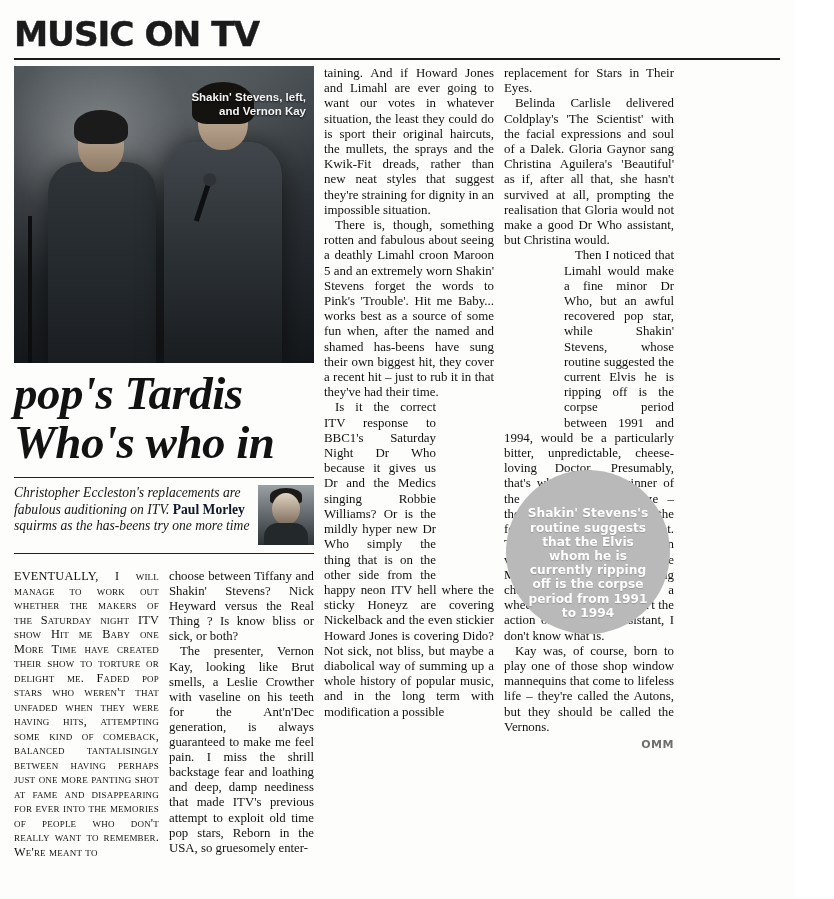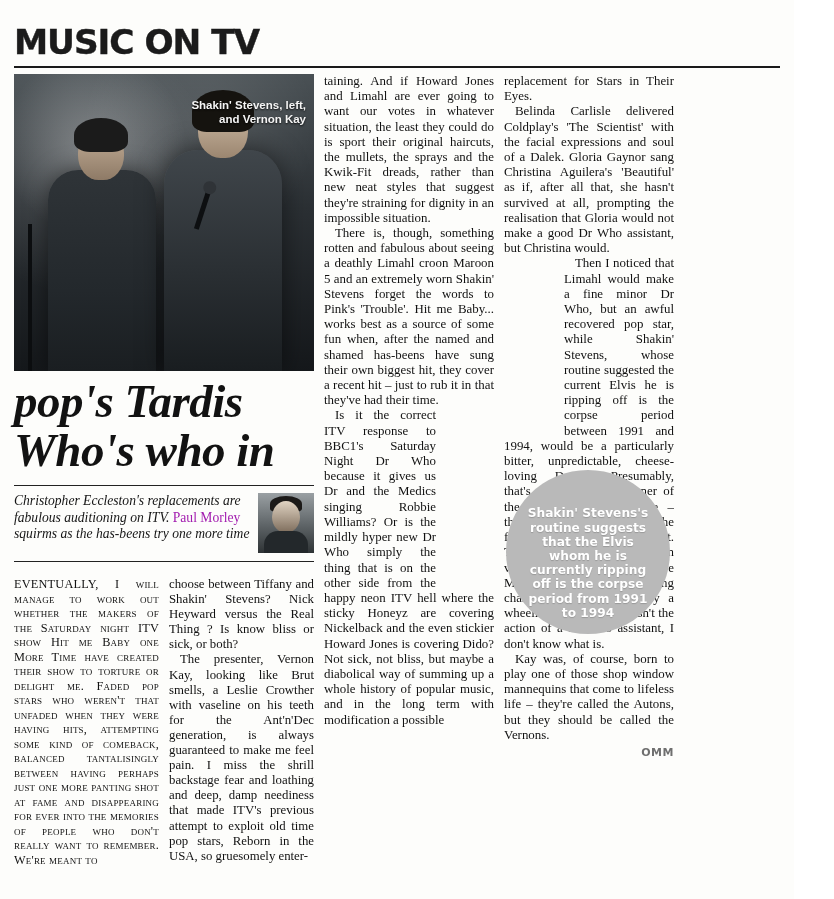--- a/index.html
+++ b/index.html
@@ -12,21 +12,21 @@
     height: 899px;
     overflow: hidden;
     font-family: "Liberation Serif", serif;
     color: #111;
   }
   .page {
     position: relative;
     width: 794px;
     height: 899px;
     box-sizing: border-box;
-    padding: 24px 14px 6px 14px;
+    padding: 16px 14px 6px 14px;
     background: #fdfdfb;
   }
 
   
   .masthead {
     position: relative;
     height: 42px;
     border-bottom: 2px solid #1a1a1a;
     margin-bottom: 6px;
   }
@@ -196,22 +196,22 @@
   }
   .standfirst {
     flex: 1 1 auto;
     font-style: italic;
     font-size: 13.6px;
     line-height: 16.5px;
     color: #151515;
   }
   .byline {
     font-style: normal;
-    font-weight: normal;
-    color: #a21caf;
+    font-weight: bold;
+    color: #0f172a;
   }
   .mugshot {
     flex: 0 0 56px;
     width: 56px;
     height: 60px;
     overflow: hidden;
     background: linear-gradient(180deg, #9aa0a3 0%, #5d6366 55%, #2e3335 100%);
     position: relative;
   }
   .mugshot .mh {

